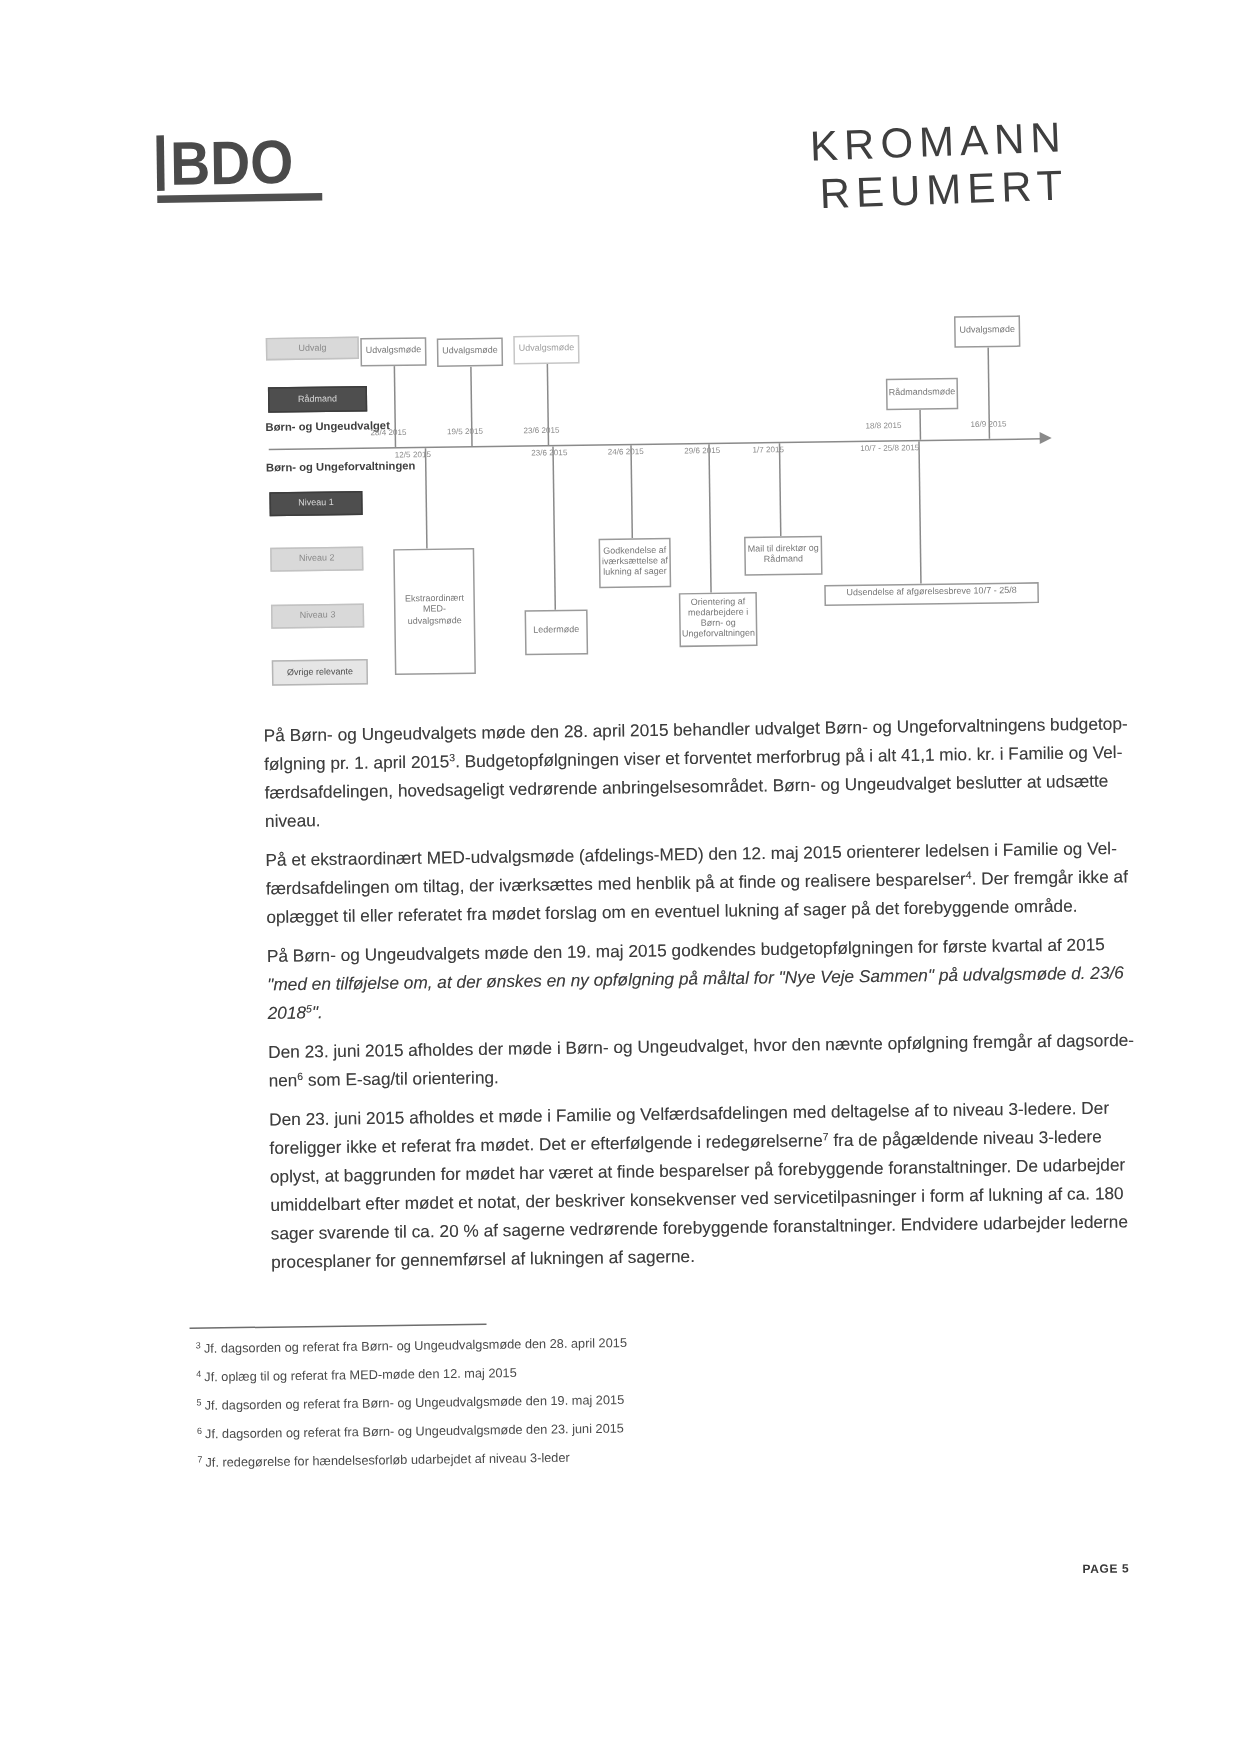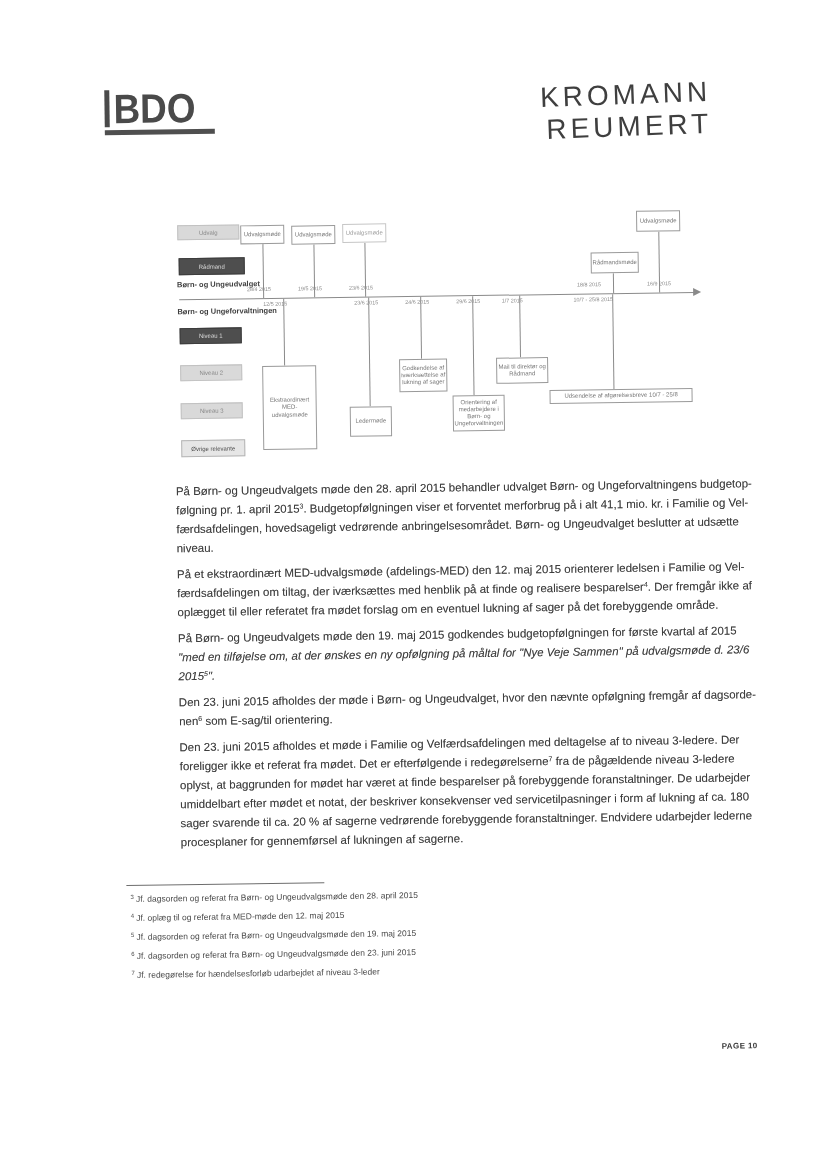--- a/index.html
+++ b/index.html
@@ -124,21 +124,21 @@
         <span class="line"><span>niveau.</span></span>
       </p>
       <p class="para">
         <span class="line"><span>På et ekstraordinært MED-udvalgsmøde (afdelings-MED) den 12. maj 2015 orienterer ledelsen i Familie og Vel-</span></span>
         <span class="line"><span>færdsafdelingen om tiltag, der iværksættes med henblik på at finde og realisere besparelser</span><sup>4</sup><span>. Der fremgår ikke af</span></span>
         <span class="line"><span>oplægget til eller referatet fra mødet forslag om en eventuel lukning af sager på det forebyggende område.</span></span>
       </p>
       <p class="para">
         <span class="line"><span>På Børn- og Ungeudvalgets møde den 19. maj 2015 godkendes budgetopfølgningen for første kvartal af 2015</span></span>
         <span class="line"><span class="it">"med en tilføjelse om, at der ønskes en ny opfølgning på måltal for "Nye Veje Sammen" på udvalgsmøde d. 23/6</span></span>
-        <span class="line"><span class="it">2015</span><sup class="it">5</sup><span class="it">".</span></span>
+        <span class="line"><span class="it">2018</span><sup class="it">5</sup><span class="it">".</span></span>
       </p>
       <p class="para">
         <span class="line"><span>Den 23. juni 2015 afholdes der møde i Børn- og Ungeudvalget, hvor den nævnte opfølgning fremgår af dagsorde-</span></span>
         <span class="line"><span>nen</span><sup>6</sup><span> som E-sag/til orientering.</span></span>
       </p>
       <p class="para">
         <span class="line"><span>Den 23. juni 2015 afholdes et møde i Familie og Velfærdsafdelingen med deltagelse af to niveau 3-ledere. Der</span></span>
         <span class="line"><span>foreligger ikke et referat fra mødet. Det er efterfølgende i redegørelserne</span><sup>7</sup><span> fra de pågældende niveau 3-ledere</span></span>
         <span class="line"><span>oplyst, at baggrunden for mødet har været at finde besparelser på forebyggende foranstaltninger. De udarbejder</span></span>
         <span class="line"><span>umiddelbart efter mødet et notat, der beskriver konsekvenser ved servicetilpasninger i form af lukning af ca. 180</span></span>
@@ -149,15 +149,15 @@
 
   <div class="fn-divider"></div>
   <div id="footnotes">
       <div class="fn"><sup>3</sup>Jf. dagsorden og referat fra Børn- og Ungeudvalgsmøde den 28. april 2015</div>
       <div class="fn"><sup>4</sup>Jf. oplæg til og referat fra MED-møde den 12. maj 2015</div>
       <div class="fn"><sup>5</sup>Jf. dagsorden og referat fra Børn- og Ungeudvalgsmøde den 19. maj 2015</div>
       <div class="fn"><sup>6</sup>Jf. dagsorden og referat fra Børn- og Ungeudvalgsmøde den 23. juni 2015</div>
       <div class="fn"><sup>7</sup>Jf. redegørelse for hændelsesforløb udarbejdet af niveau 3-leder</div>
     </div>
 
-  <div class="page-label">PAGE 10</div>
+  <div class="page-label">PAGE 5</div>
 
 </div>
 
 </body></html>

